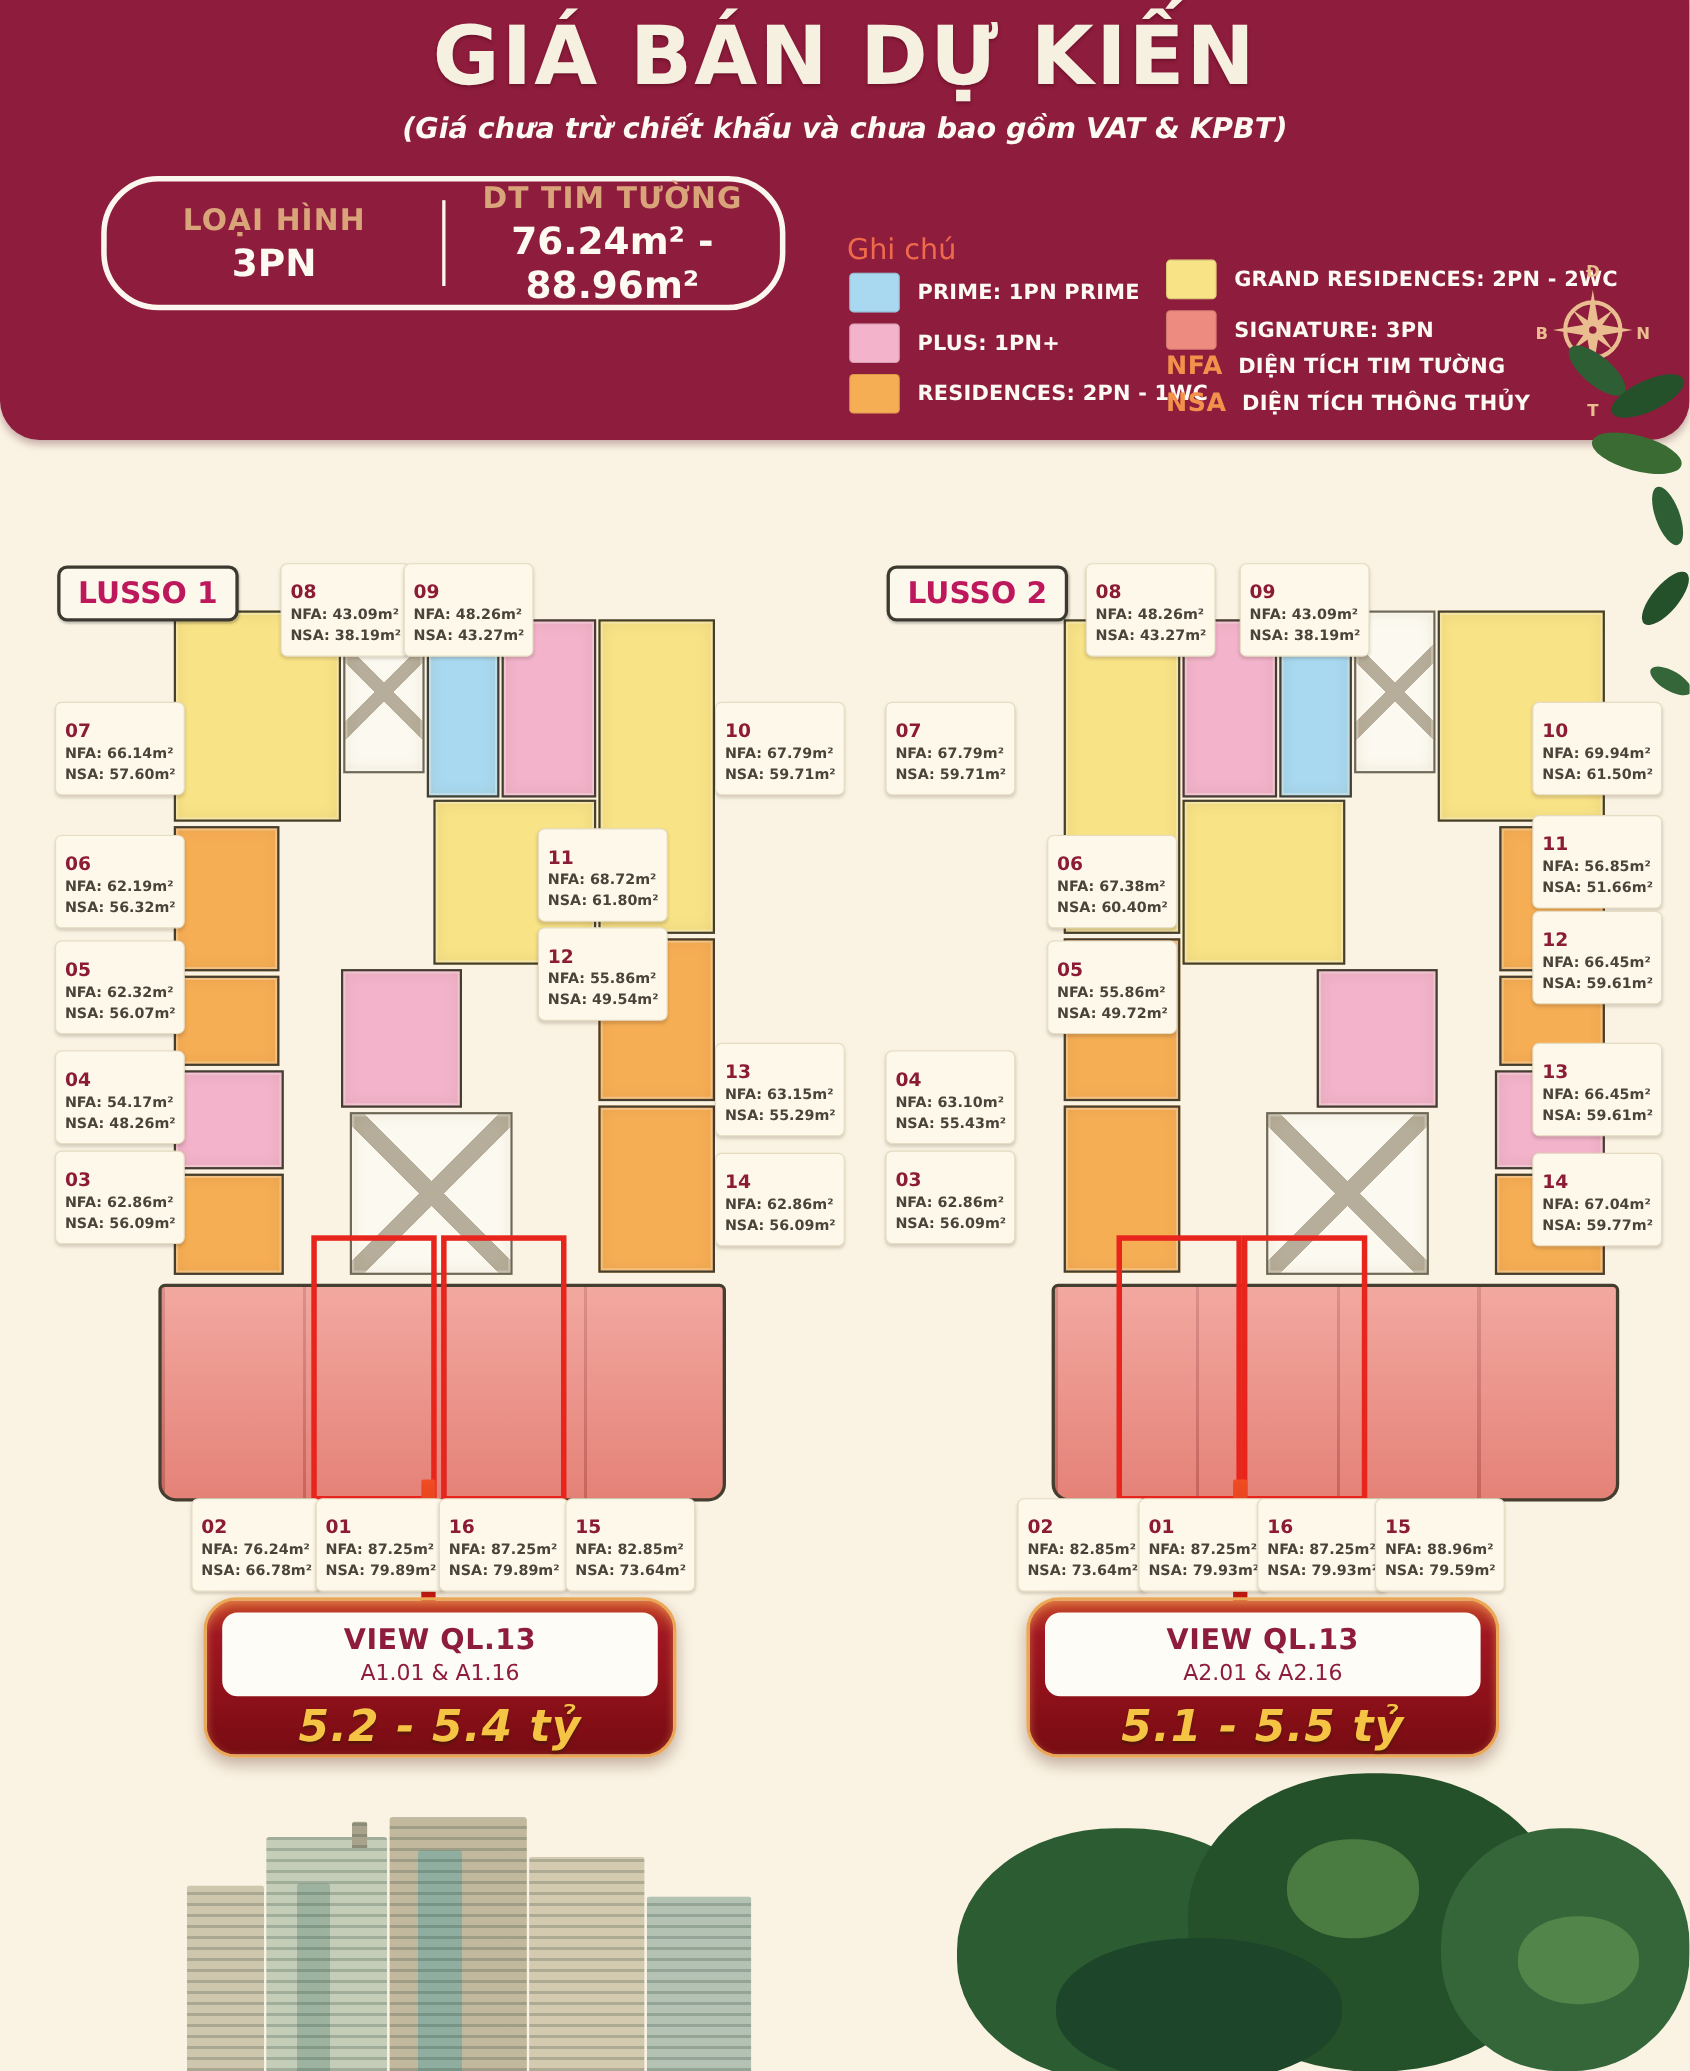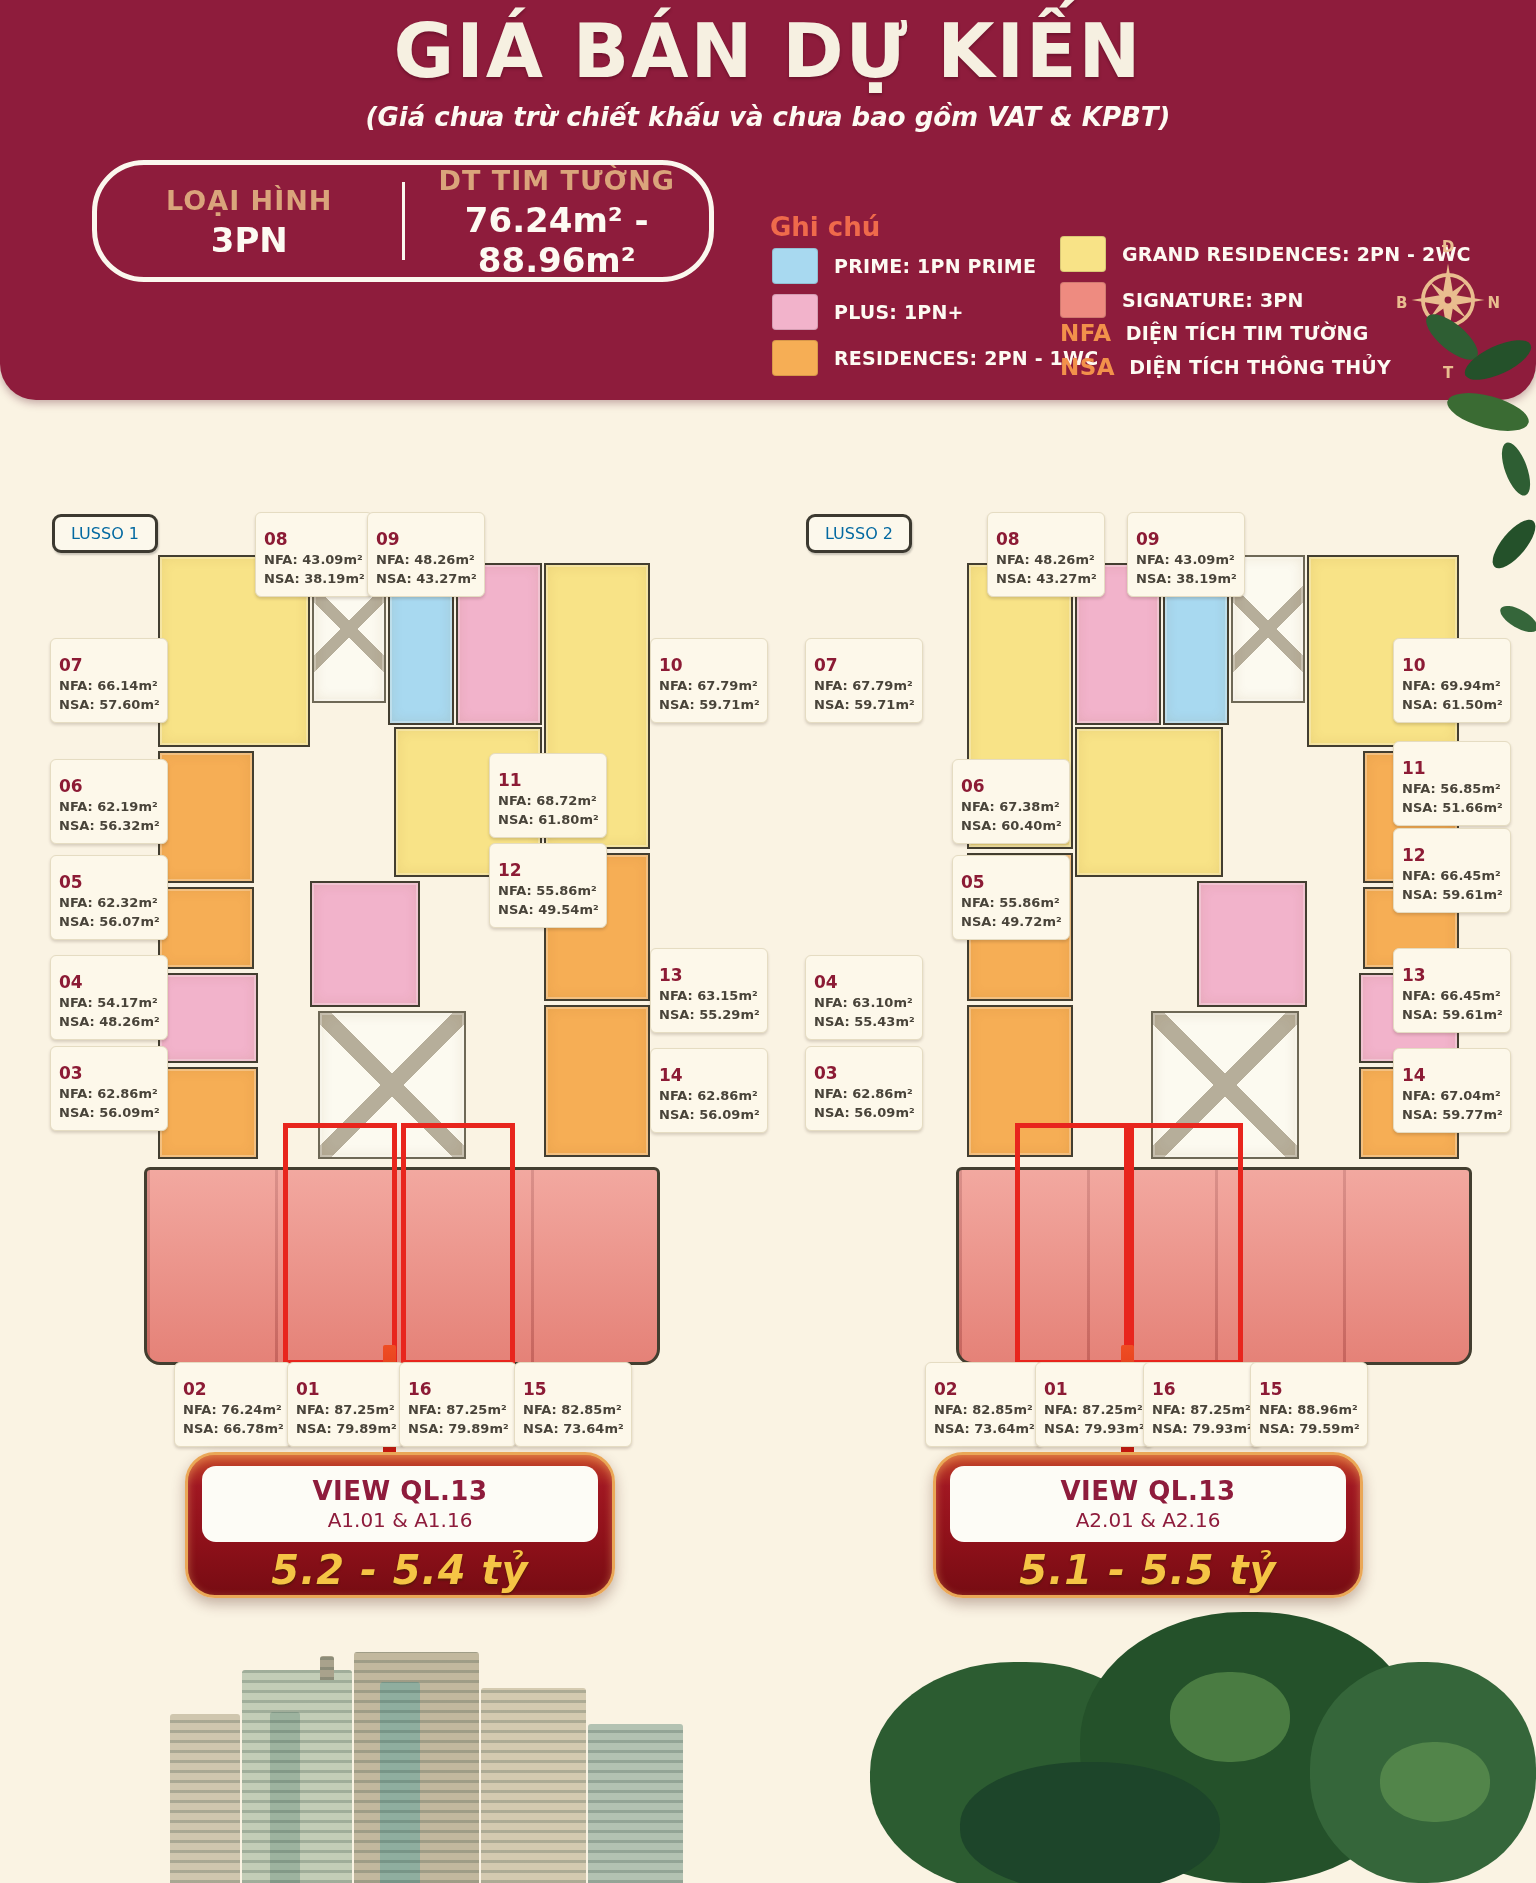--- a/index.html
+++ b/index.html
@@ -19,41 +19,41 @@
             font-style:italic;font-weight:600;color:#fdfaf2}
   .infobox{position:absolute;left:92px;top:160px;width:622px;height:122px;border:5px solid #fbf7ee;
            border-radius:52px;display:flex;align-items:center}
   .ib-col{flex:1;text-align:center;padding-top:2px}
   .ib-label{font-size:27px;font-weight:800;color:#daa47b;letter-spacing:1px}
   .ib-value{font-size:34px;font-weight:800;color:#fdfaf2;margin-top:4px}
   .ib-div{width:3px;height:78px;background:#fbf7ee}
   .plan-heading{position:absolute;left:770px;top:154px;color:#fdfaf2;white-space:nowrap}
   .ph-small{font-size:32px;font-weight:800;margin-right:12px}
   .ph-big{font-size:45px;font-weight:800;letter-spacing:.5px}
-  .legend-title{position:absolute;left:770px;top:212px;font-size:26px;font-weight:700;color:#ef6a4b}
+  .legend-title{position:absolute;left:770px;top:212px;font-size:26px;font-weight:400;color:#ef6a4b}
   .legend-col{position:absolute}
   #legend-col-a{left:772px;top:248px}
   #legend-col-b{left:1060px;top:236px}
   .lrow{display:flex;align-items:center;margin-bottom:10px;height:36px}
   .lswatch{width:46px;height:36px;border-radius:4px;flex:0 0 46px;margin-right:16px;box-shadow:inset 0 0 0 1px rgba(0,0,0,.12)}
   .llabel{font-size:19px;font-weight:800;color:#fdfaf2;white-space:nowrap;letter-spacing:.2px}
   .abbr-row{position:absolute;display:flex;align-items:center;white-space:nowrap}
   .abbr-key{font-size:23px;font-weight:800;color:#f2914b;margin-right:14px;letter-spacing:.5px}
   .abbr-label{font-size:19px;font-weight:800;color:#fdfaf2;letter-spacing:.3px}
   .compass{position:absolute;left:1396px;top:238px;width:104px;height:146px;color:#e9bd8f}
   .compass .cl{position:absolute;font-size:15px;font-weight:800}
   .cl-top{left:50%;top:0;transform:translateX(-50%)}
   .cl-bottom{left:50%;bottom:2px;transform:translateX(-50%)}
   .cl-left{left:0;top:56px}
   .cl-right{right:0;top:56px}
   .compass svg{position:absolute;left:14px;top:24px}
 
   
   .tower-label{position:absolute;z-index:32;background:#fcf8ec;border:3px solid #3c3930;border-radius:9px;
-               padding:7px 16px;font-size:16px;font-weight:400;color:#0369a1;box-shadow:1px 2px 2px rgba(0,0,0,.2)}
+               padding:7px 16px;font-size:27px;font-weight:700;color:#be185d;box-shadow:1px 2px 2px rgba(0,0,0,.2)}
   .plan{position:absolute;width:505px;height:812px;z-index:10}
   .blk{position:absolute;border:2px solid #433e30;box-shadow:inset 0 0 0 2px rgba(255,255,255,.28), inset 0 0 14px rgba(120,70,20,.12)}
   .blk.core{background:
       linear-gradient(45deg,transparent 46%,#b6ae9a 46%,#b6ae9a 54%,transparent 54%),
       linear-gradient(-45deg,transparent 46%,#b6ae9a 46%,#b6ae9a 54%,transparent 54%),#fcfaf0;
       border-color:#6e6856}
   .band{position:absolute;border:3px solid #433e30;border-radius:6px 6px 16px 16px;
         background:
           linear-gradient(180deg,rgba(255,255,255,.25),rgba(120,20,20,.08)),
           repeating-linear-gradient(90deg,rgba(120,25,25,.28) 0 3px,transparent 3px 128px),

